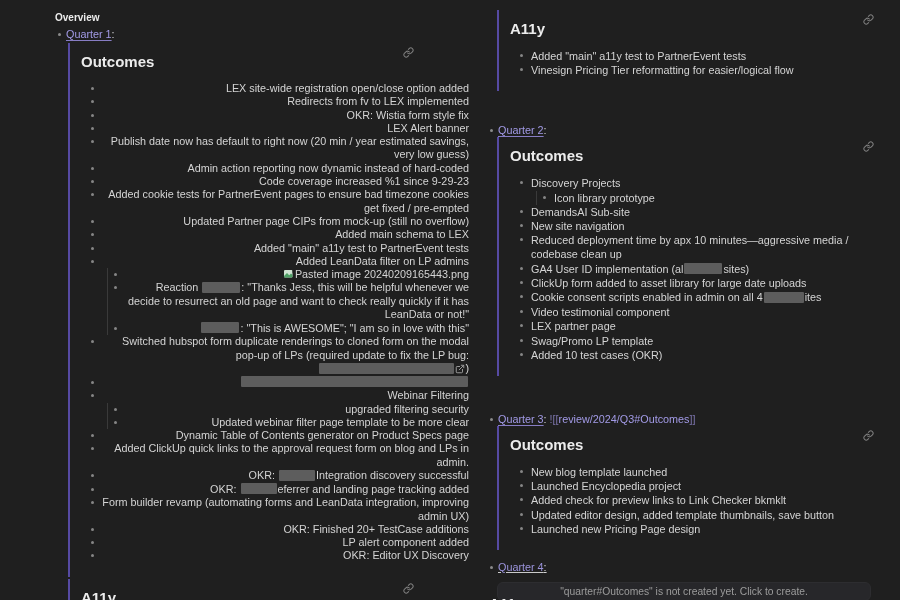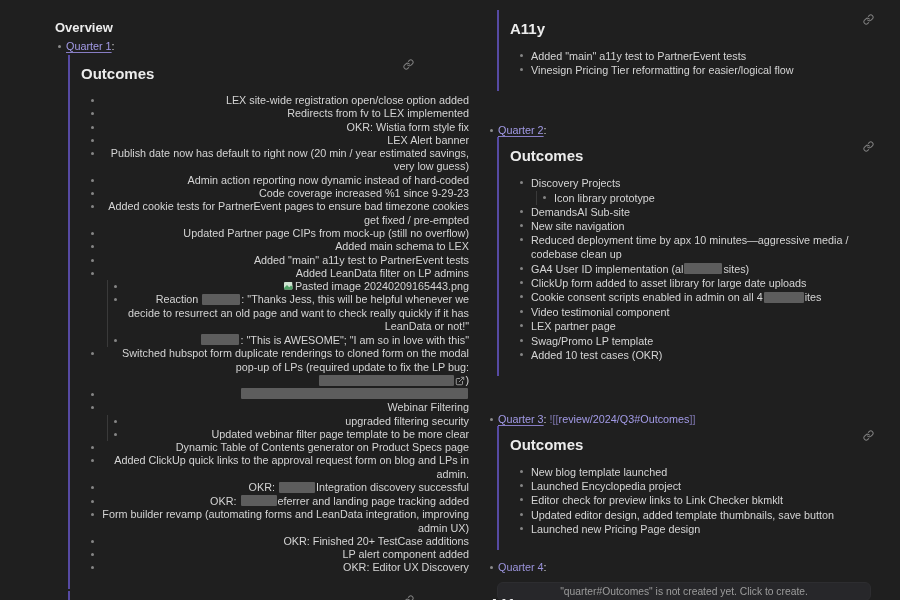--- a/index.html
+++ b/index.html
@@ -6,21 +6,21 @@
   html,body { margin:0; padding:0; }
   body {
     width:900px; height:600px; overflow:hidden; position:relative;
     background:#1f1f1f; color:#d4d4d4;
     font-family:"Liberation Sans", sans-serif; font-size:10.8px;
   }
   .col { position:absolute; top:0; }
   .col-left  { left:55px; top:12px; width:420px; }
   .col-right { left:487px; top:10px; width:395px; }
 
-  h1.page-title { font-size:13px; font-weight:700; color:#ececec; margin:8px 0 4px 0; }
+  h1.page-title { font-size:10px; font-weight:700; color:#ececec; margin:0 0 4px 0; }
 
   .q-line { position:relative; padding-left:11px; line-height:14px; margin:0; }
   .q-line::before { content:""; position:absolute; left:3px; top:6px; width:3px; height:3px;
     border-radius:50%; background:#8b8b8b; }
   .ilink { color:#a29ae6; text-decoration:underline; text-decoration-thickness:1px;
     text-underline-offset:2px; text-decoration-color:#877dc4; cursor:pointer; }
   .ilink.unresolved { text-decoration:none; opacity:.95; }
   .plain { color:#d4d4d4; }
   .raw-dim { color:#7d76ad; }
   .raw-inner { color:#a29ae6; }
@@ -41,21 +41,21 @@
     border-radius:50%; background:#868686; }
   ul.nested { list-style:none; margin:0 0 0 5px; padding:0 0 0 6px; border-left:1px solid #3a3a3a; }
 
   .redact { display:inline-block; height:11px; background:#5d5d5d; border-radius:1px;
     vertical-align:middle; margin:0 1px 2px 1px; }
   .inline-icon { display:inline-block; }
   .inline-icon svg { vertical-align:-2px; }
 
   .mt17 { margin-top:32px; }
   .mt18 { margin-top:36px; }
-  .mt10 { margin-top:10px; }
+  .mt10 { margin-top:10px;text-decoration:underline; }
   .mt5  { margin-top:5px; }
 
   .unresolved-box { margin:8px 0 0 10px; width:374px; height:19px; background:#27272a;
     border:1px solid #2d2d30; border-radius:6px; color:#9c9c9c; font-size:10.3px;
     text-align:center; line-height:18px; cursor:pointer; }
 
   .partial-heading { position:absolute; left:489px; top:595px; font-size:15px; font-weight:700;
     color:#ececec; }
 </style>
 </head>
@@ -184,21 +184,21 @@
     <span class="embed-link-icon">
       <svg width="11" height="11" viewBox="0 0 24 24" fill="none" stroke="#8f8f8f" stroke-width="2.2" stroke-linecap="round" stroke-linejoin="round">
           <path d="M10 13a5 5 0 0 0 7.54.54l3-3a5 5 0 0 0-7.07-7.07l-1.72 1.71"></path>
           <path d="M14 11a5 5 0 0 0-7.54-.54l-3 3a5 5 0 0 0 7.07 7.07l1.71-1.71"></path>
         </svg>
     </span>
     <h2 class="embed-heading">Outcomes</h2>
     <ul class="items">
         <li><span>New blog template launched</span></li>
         <li><span>Launched Encyclopedia project</span></li>
-        <li><span>Editor check for preview links to Link Checker bkmklt</span></li>
+        <li><span>Added check for preview links to Link Checker bkmklt</span></li>
         <li><span>Updated editor design, added template thumbnails, save button</span></li>
         <li><span>Launched new Pricing Page design</span></li>
       </ul>
   </div>
 
   <div class="q-line mt10">
     <a class="ilink unresolved">Quarter 4</a><span class="plain">:</span>
   </div>
 
   <div class="unresolved-box">"quarter#Outcomes" is not created yet. Click to create.</div>

